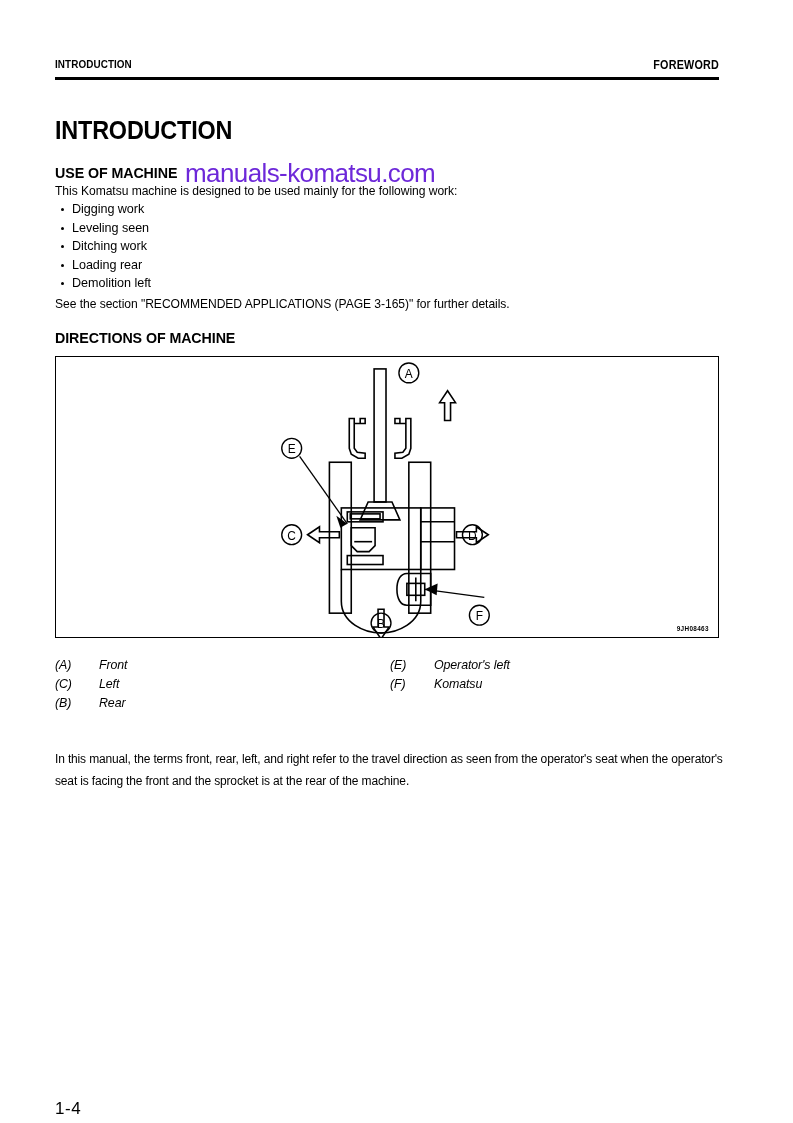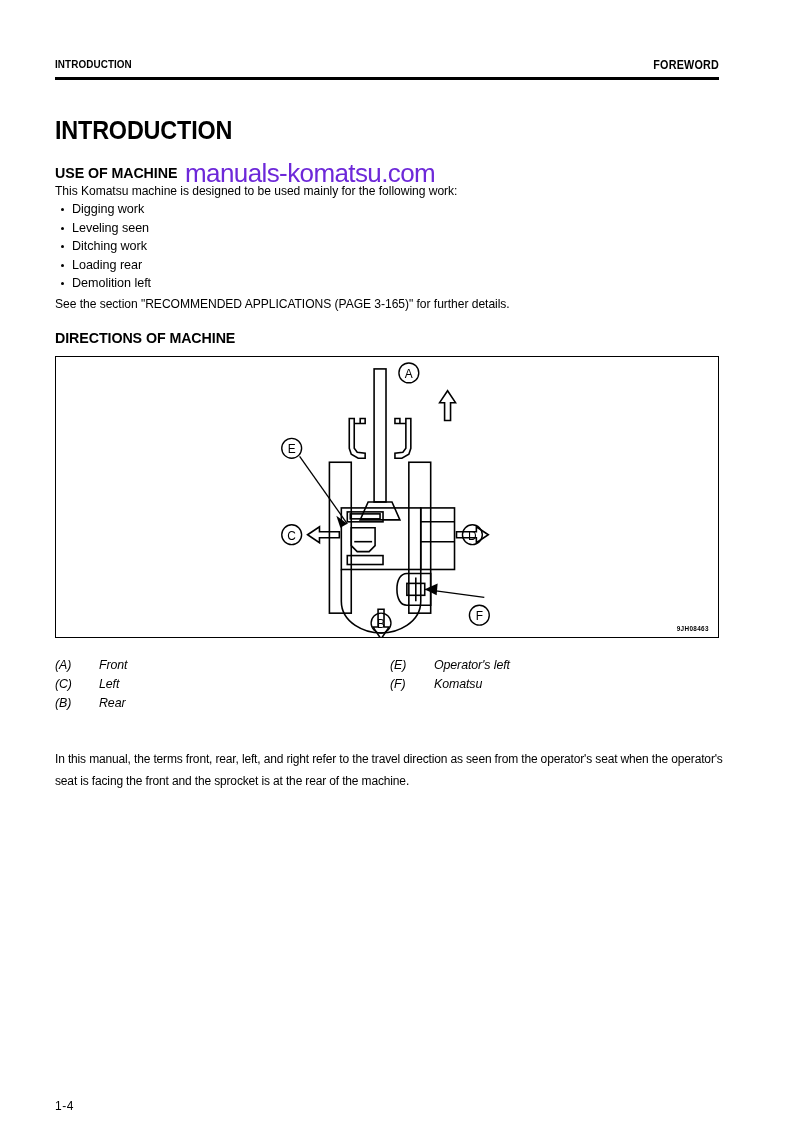--- a/index.html
+++ b/index.html
@@ -205,21 +205,21 @@
     line-height: 22px;
     letter-spacing: -0.15px;
     margin-top: 6px;
   }
 
   
   .footer-page {
     position: absolute;
     left: 55px;
     top: 1083px;
-    font-size: 12px;
+    font-size: 17px;
     letter-spacing: 0.6px;
   }
 </style>
 </head>
 <body>
 
 <div class="page">
 
   <div class="header">
     <div class="header-left">INTRODUCTION</div>

